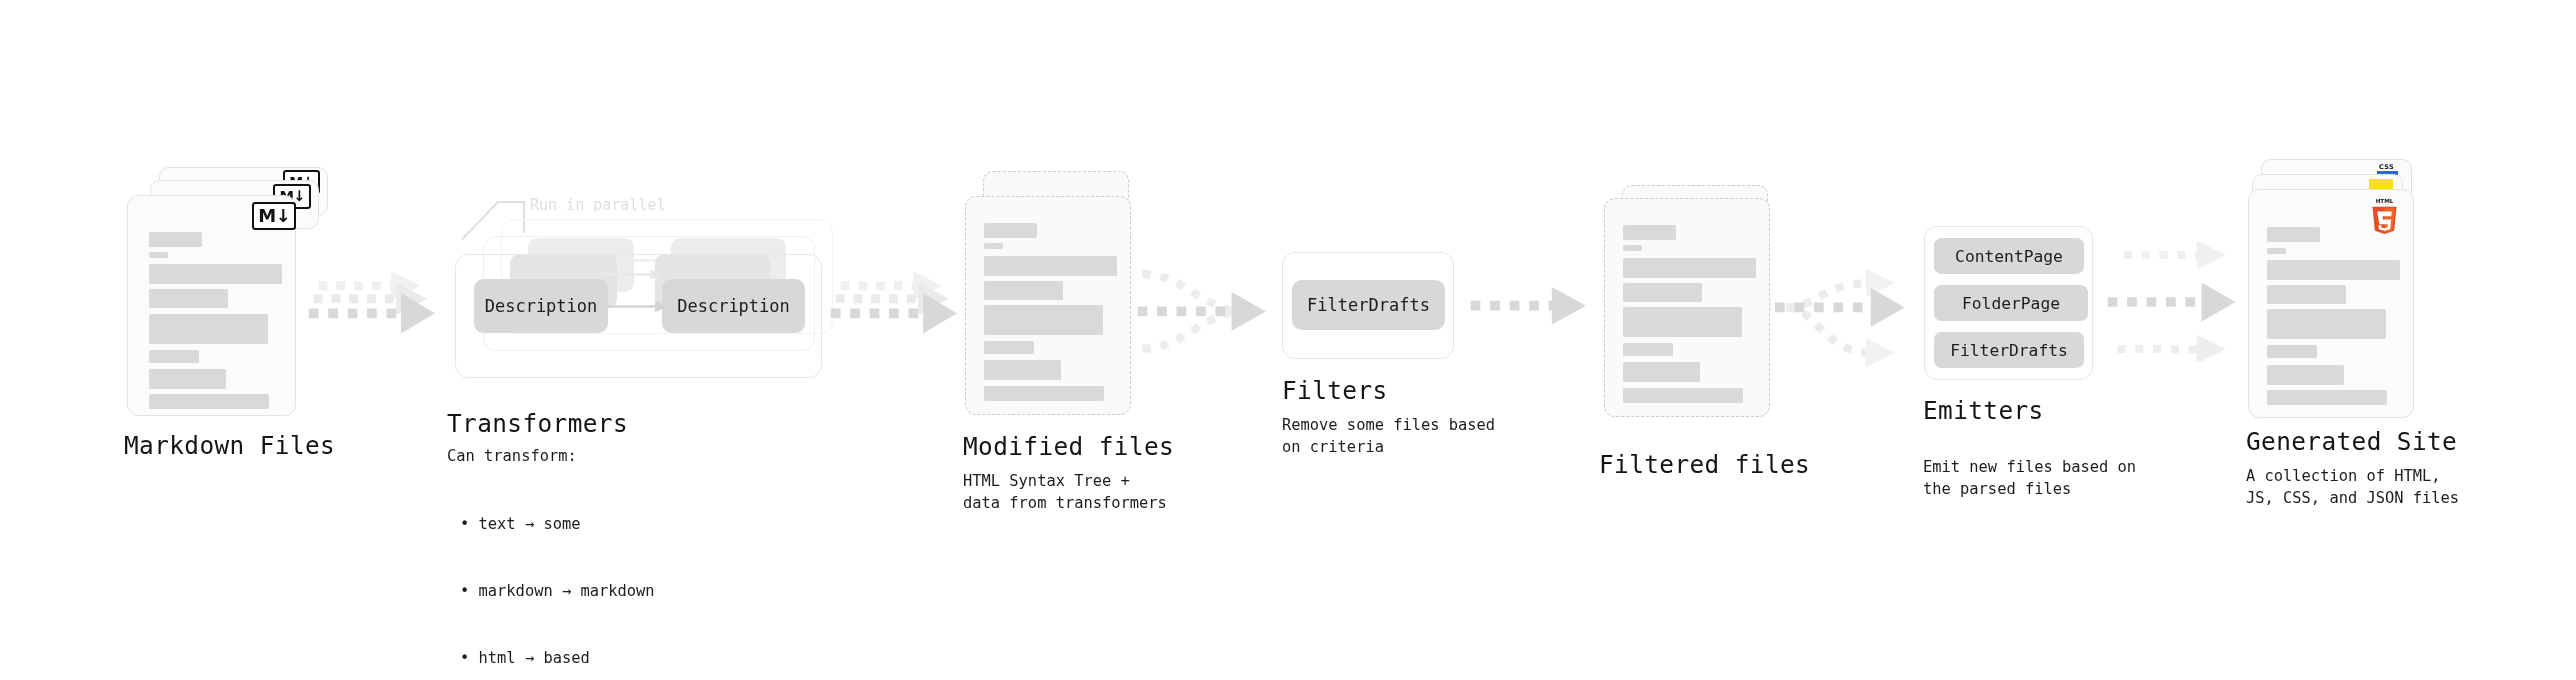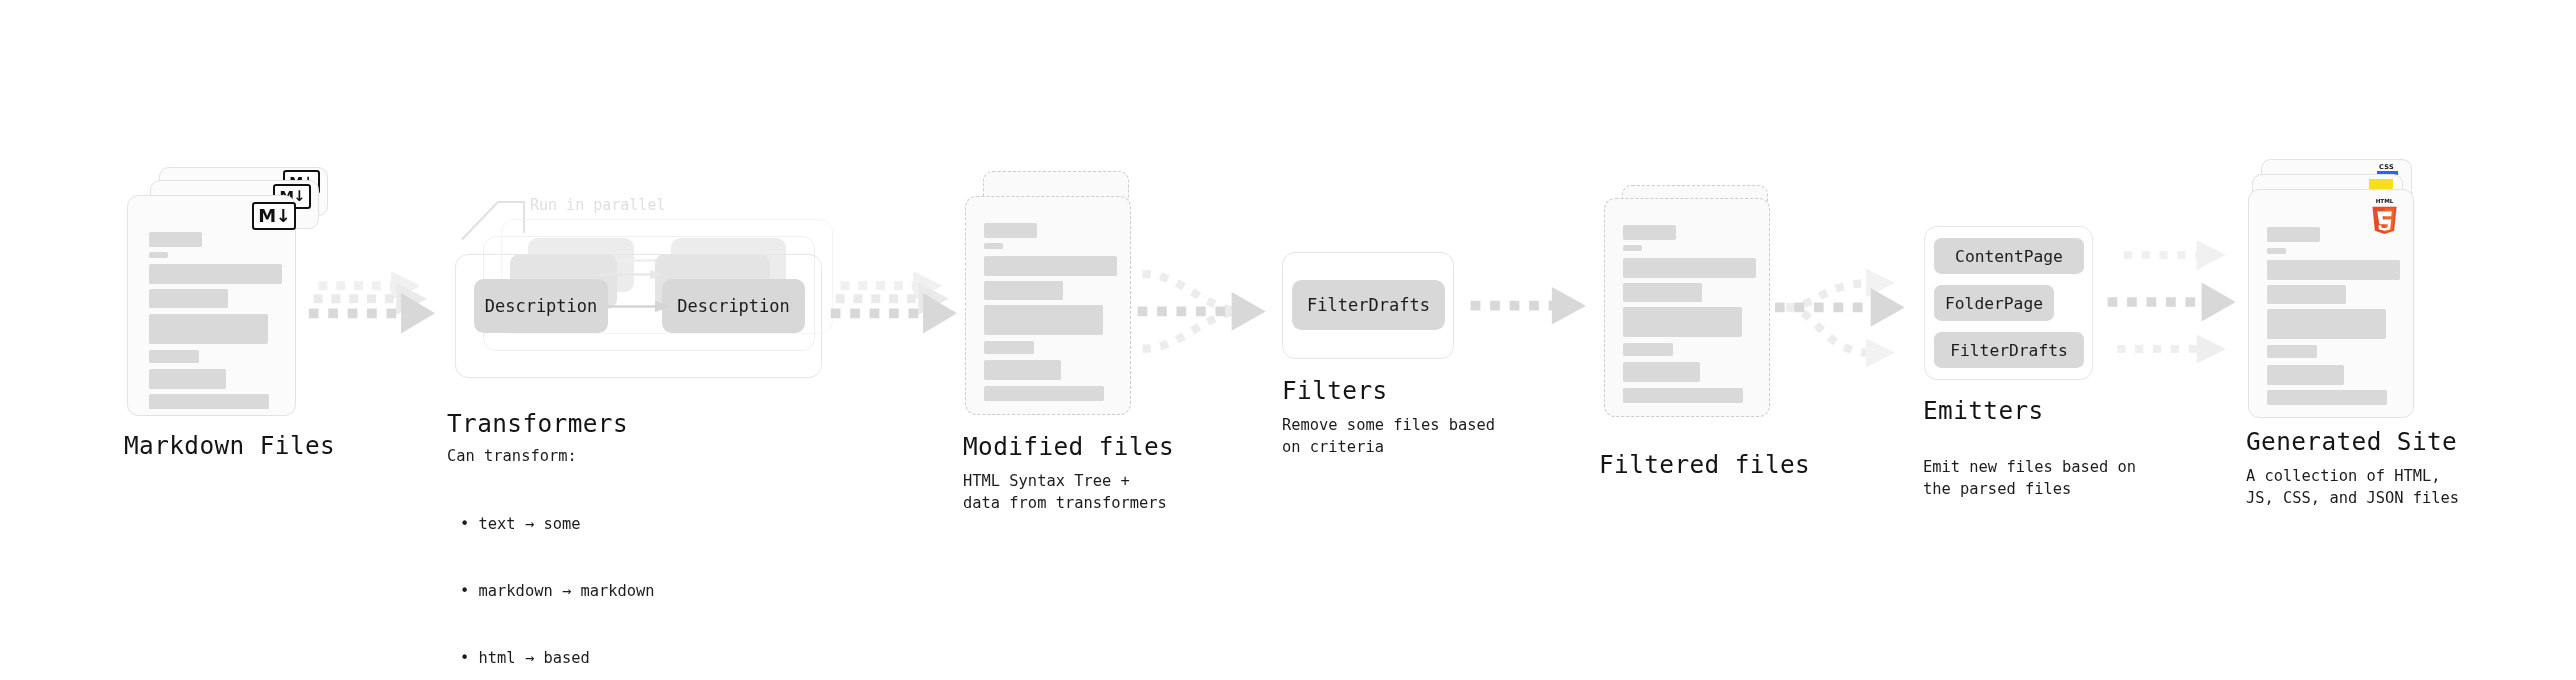--- a/index.html
+++ b/index.html
@@ -273,21 +273,21 @@
       <path d="M14 78 C 50 78, 60 134, 118 134" stroke="#ececec" stroke-width="10" stroke-dasharray="10 12" fill="none"></path>
       <polygon points="112,116 148,134 112,152" fill="#f2f2f2"></polygon>
       <line x1="0" y1="78" x2="124" y2="78" stroke="#d8d8d8" stroke-width="12" stroke-dasharray="12 12"></line>
       <polygon points="118,54 160,78 118,102" fill="#d8d8d8"></polygon>
     </svg>
   </div>
 
   <div class="node">
     <div class="groupbox" style="left:1924px;top:226px;width:169px;height:154px;"></div>
     <div class="pill" style="left:1934px;top:238px;width:150px;height:36px;font-size:16.3px;border-radius:7.3px;">ContentPage</div>
-    <div class="pill" style="left:1934px;top:285px;width:120px;height:36px;font-size:16.3px;border-radius:7.3px;">FolderPage</div>
+    <div class="pill" style="left:1934px;top:285px;width:154px;height:36px;font-size:16.3px;border-radius:7.3px;">FolderPage</div>
     <div class="pill" style="left:1934px;top:332px;width:150px;height:36px;font-size:16.3px;border-radius:7.3px;">FilterDrafts</div>
 
     <div class="title" style="left:1923px;top:396px;">Emitters</div>
     <div class="caption" style="left:1923px;top:456px;">Emit new files based on
 the parsed files</div>
   </div>
 
   <div class="node" style="left:2106px;top:237px;">
     <svg width="154" height="130" viewBox="0 0 190 160">
       <line x1="22" y1="22" x2="118" y2="22" stroke="#f0f0f0" stroke-width="10" stroke-dasharray="10 12"></line>

